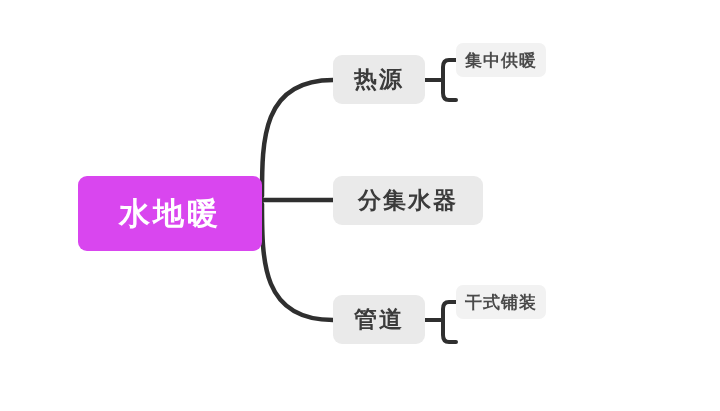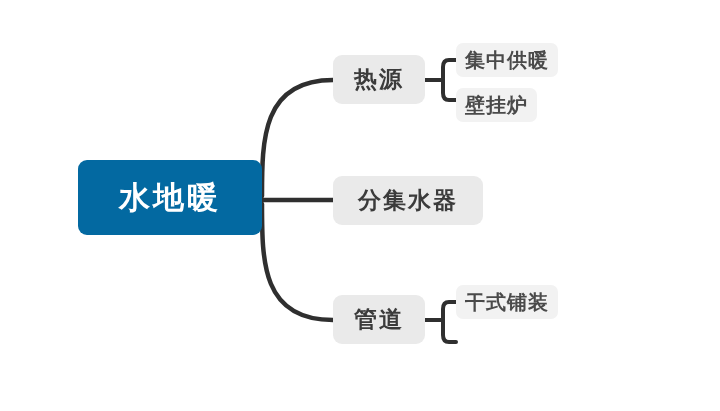--- a/index.html
+++ b/index.html
@@ -29,27 +29,27 @@
   .node {
     position: absolute;
     box-sizing: border-box;
     display: flex;
     align-items: center;
     justify-content: center;
     white-space: nowrap;
     letter-spacing: 1px;
   }
   .node-root {
-    background: #0369a1;
+    background: #d946ef;
     color: #ffffff;
     border-radius: 9px;
     font-size: 31px;
     font-weight: 700;
     left: 78px;
-    top: 160px;
+    top: 176px;
     width: 184px;
     height: 75px;
     letter-spacing: 3px;
   }
   .node-branch {
     background: #eaeaea;
     color: #3b3b3b;
     border-radius: 9px;
     font-size: 23px;
     font-weight: 700;
@@ -57,21 +57,21 @@
     letter-spacing: 2px;
   }
   .node-branch-0 { left: 333px; top: 55px;  width: 92px; }
   .node-branch-1 { left: 333px; top: 176px; width: 150px; }
   .node-branch-2 { left: 333px; top: 295px; width: 92px; }
 
   .node-leaf {
     background: #f2f2f2;
     color: #4a4a4a;
     border-radius: 7px;
-    font-size: 20px;
+    font-size: 17px;
     font-weight: 700;
     height: 34px;
     padding: 0 9px;
     letter-spacing: 1px;
   }
   .leaf-a0 { left: 456px; top: 43px;  }
   .leaf-a1 { left: 456px; top: 88px;  }
   .leaf-c0 { left: 456px; top: 285px; }
   .leaf-c1 { left: 456px; top: 330px; }
 </style>
@@ -104,21 +104,18 @@
   <div class="node node-branch node-branch-1">
     <span>分集水器</span>
   </div>
   <div class="node node-branch node-branch-2">
     <span>管道</span>
   </div>
 
   <div class="node node-leaf leaf-a0">
     <span>集中供暖</span>
   </div>
-  <div class="node node-leaf leaf-a1">
-    <span>壁挂炉</span>
-  </div>
 
   <div class="node node-leaf leaf-c0">
     <span>干式铺装</span>
   </div>
 
 </div>
 
 </body></html>

